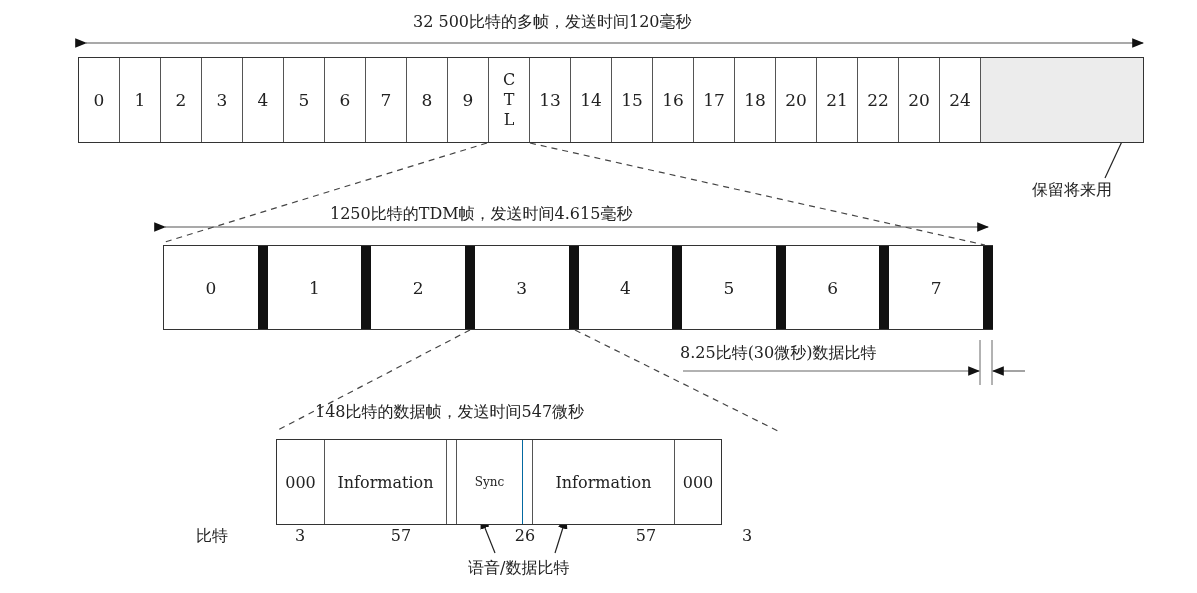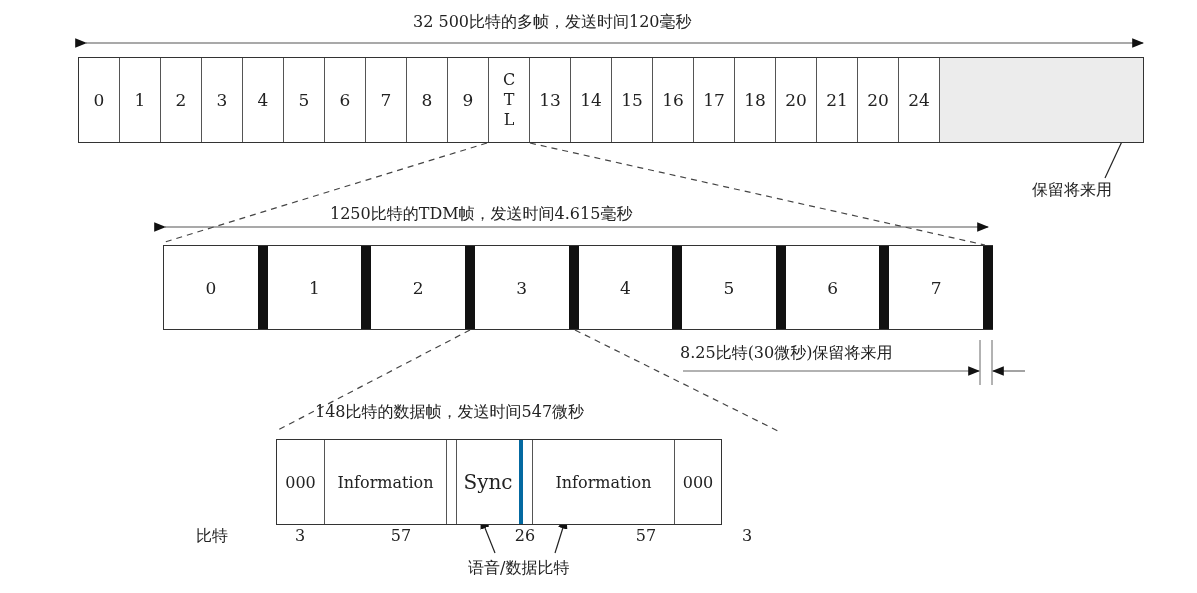--- a/index.html
+++ b/index.html
@@ -66,20 +66,21 @@
     <span>L</span>
   </div>
   <div class="cell" style="width:41px">13</div>
   <div class="cell" style="width:41px">14</div>
   <div class="cell" style="width:41px">15</div>
   <div class="cell" style="width:41px">16</div>
   <div class="cell" style="width:41px">17</div>
   <div class="cell" style="width:41px">18</div>
   <div class="cell" style="width:41px">20</div>
   <div class="cell" style="width:41px">21</div>
+  <div class="cell" style="width:41px">22</div>
   <div class="cell" style="width:41px">20</div>
   <div class="cell" style="width:41px">24</div>
   <div class="cell reserved" style="flex:1"></div>
 </div>
 <div class="lbl" style="left:1032px;top:180px;">保留将来用</div>
 
 <div class="lbl" style="left:330px;top:204px;">1250比特的TDM帧，发送时间4.615毫秒</div>
 <div class="row" style="left:163px;top:245px;width:830px;height:85px;border-right:none;">
   <div class="tdm-cell">0</div>
   <div class="guard"></div>
@@ -91,28 +92,28 @@
   <div class="guard"></div>
   <div class="tdm-cell">4</div>
   <div class="guard"></div>
   <div class="tdm-cell">5</div>
   <div class="guard"></div>
   <div class="tdm-cell">6</div>
   <div class="guard"></div>
   <div class="tdm-cell">7</div>
   <div class="guard"></div>
 </div>
-<div class="lbl" style="left:680px;top:343px;">8.25比特(30微秒)保留将来用</div>
+<div class="lbl" style="left:680px;top:343px;">8.25比特(30微秒)数据比特</div>
 
 <div class="lbl" style="left:315px;top:402px;">148比特的数据帧，发送时间547微秒</div>
 <div class="row" style="left:276px;top:439px;width:446px;height:86px;">
   <div class="cell" style="width:48px;font-size:16px">000</div>
   <div class="cell" style="width:122px;font-size:16px;border-right:1px solid #555">Information</div>
   <div class="cell" style="width:10px;border-right:1px solid #555"></div>
-  <div class="cell" style="width:66px;font-size:20px;border-right:4px solid #0369a1">Sync</div>
+  <div class="cell" style="width:66px;font-size:12px;border-right:1px solid #0369a1">Sync</div>
   <div class="cell" style="width:10px;border-right:1px solid #555"></div>
   <div class="cell" style="width:142px;font-size:16px">Information</div>
   <div class="cell" style="flex:1;font-size:16px">000</div>
 </div>
 <div class="lbl" style="left:196px;top:526px;font-family:Liberation Mono, monospace;">比特</div>
 <div class="bits" style="left:276px;top:526px;width:48px;">3</div>
 <div class="bits" style="left:340px;top:526px;width:122px;">57</div>
 <div class="bits" style="left:492px;top:526px;width:66px;">26</div>
 <div class="bits" style="left:575px;top:526px;width:142px;">57</div>
 <div class="bits" style="left:718px;top:526px;width:58px;">3</div>

